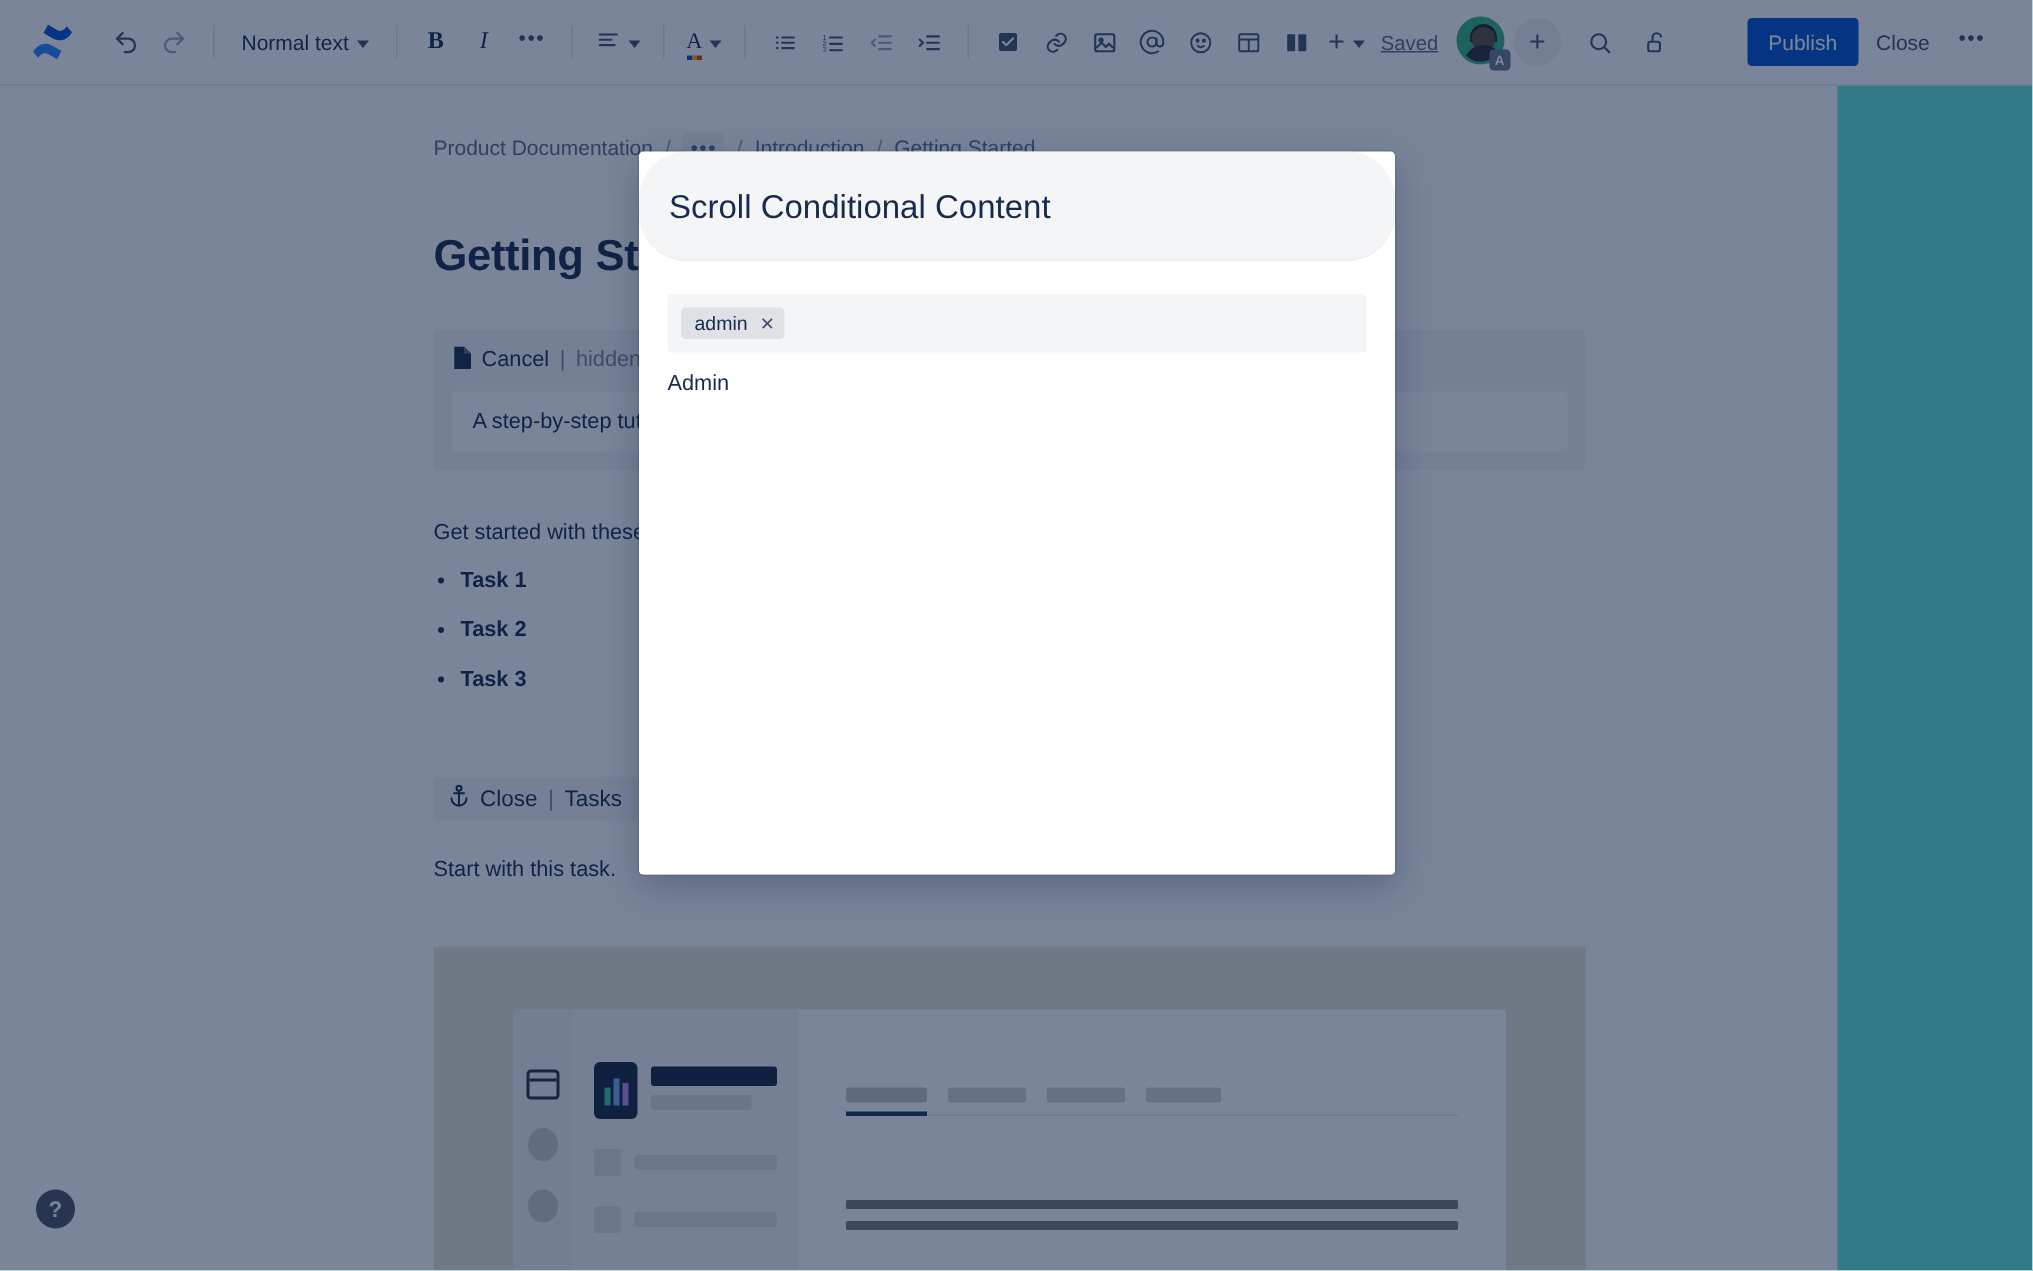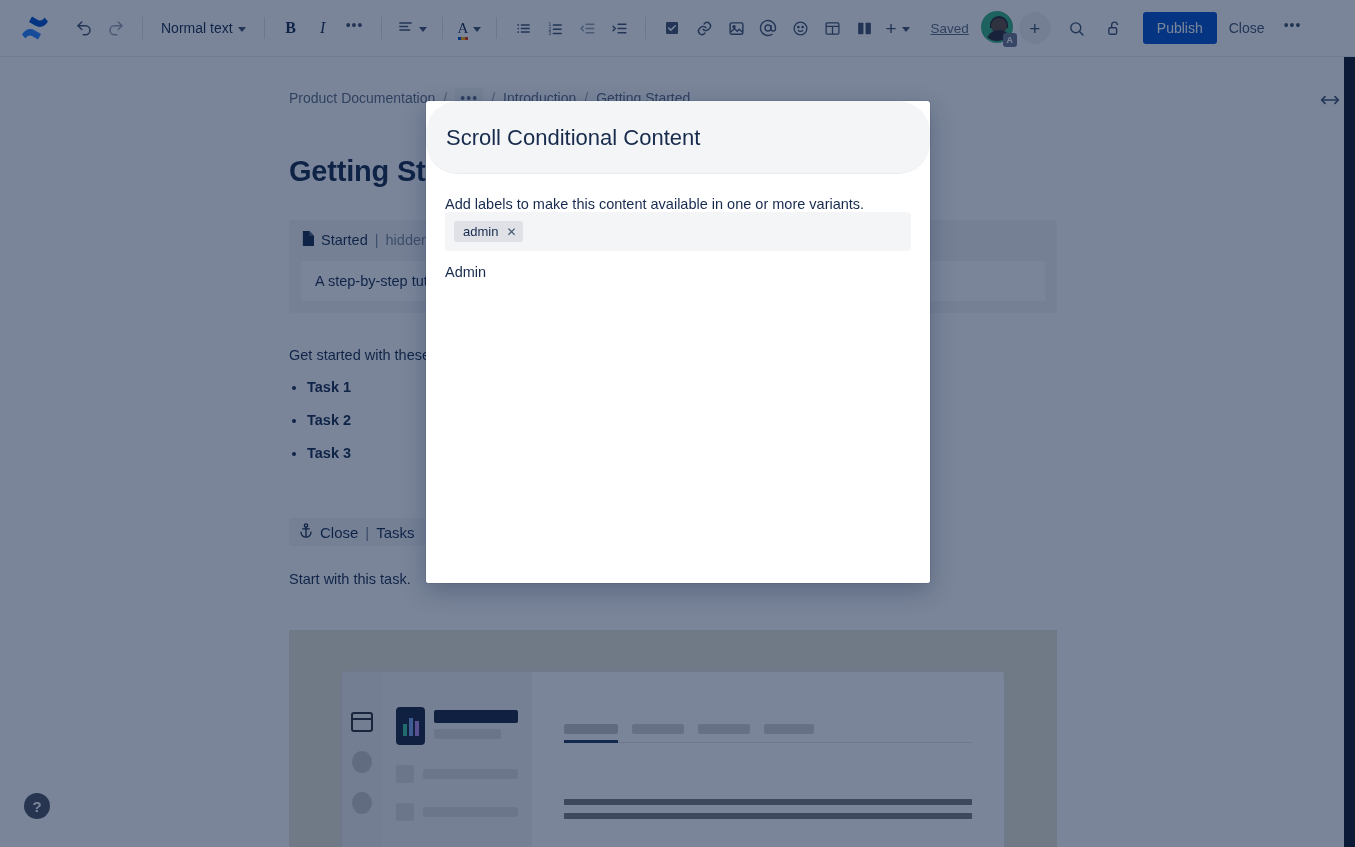--- a/index.html
+++ b/index.html
@@ -2,21 +2,21 @@
 <html><head>
 <meta charset="utf-8">
 <style>
   * { box-sizing: border-box; margin: 0; padding: 0; }
   html, body {
     width: 1355px; height: 847px;
     overflow: hidden;
     font-family: "Liberation Sans", sans-serif;
     background: #ffffff;
   }
-  #root { position: relative; width: 1355px; height: 847px; overflow: hidden; background:#0f172a;padding-left:48px; }
+  #root { position: relative; width: 1355px; height: 847px; overflow: hidden; background:#5eead4;padding-left:48px; }
 
   
   .toolbar {
     position: absolute; top: 0; left: 0; width: 1355px; height: 57px;
     background: #ffffff;
     display: flex; align-items: center;
     padding: 0 14px 0 18px;
     border-bottom: 1px solid #e9ebee;
     z-index: 5;
   }
@@ -29,21 +29,21 @@
   .tb-btn svg { display:block; }
   .tb-divider { width: 1px; height: 22px; background: #dfe1e6; margin: 0 10px; flex:0 0 auto; }
   .logo { width: 34px; height: 34px; display:flex; align-items:center; justify-content:center; margin-right:16px; }
   .tb-text {
     height: 32px; display: flex; align-items: center; gap: 5px;
     padding: 0 8px; border-radius: 4px; cursor: pointer;
     font-size: 14px; color: #172B4D; white-space: nowrap;
   }
   .caret { width: 0; height: 0; border-left: 4px solid transparent; border-right: 4px solid transparent;
            border-top: 5px solid #42526E; margin-top: 2px; }
-  .saved-label { font-size: 13.5px; color: #5E6C84; margin: 0 12px 0 16px; white-space: nowrap; text-decoration: underline; }
+  .saved-label { font-size: 13.5px; color: #5E6C84; margin: 0 12px 0 6px; white-space: nowrap; text-decoration: underline; }
   .avatar-wrap { position: relative; width: 34px; height: 34px; margin-right: 4px; flex:0 0 auto;}
   .avatar {
     width: 32px; height: 32px; border-radius: 50%;
     background: #36B37E; border: 2px solid #36B37E;
     overflow: hidden; position: relative;
   }
   .avatar .head { position:absolute; width:16px; height:16px; border-radius:50%; background:#5E4B3C; left:8px; top:5px; }
   .avatar .body { position:absolute; width:26px; height:15px; border-radius:13px 13px 0 0; background:#2b2b33; left:3px; top:17px;}
   .avatar .hair { position:absolute; width:18px; height:12px; border-radius:9px 9px 0 0; background:#23232b; left:7px; top:3px;}
   .badge-a {
@@ -55,30 +55,31 @@
   .plus-circle {
     width: 32px; height: 32px; border-radius: 50%; background: #F1F2F4;
     display:flex; align-items:center; justify-content:center; color:#42526E;
     cursor:pointer; flex:0 0 auto; margin-right:10px;
   }
   .publish-btn {
     background: #0052CC; color: #fff; font-size: 14px; font-weight: 500;
     height: 32px; padding: 0 14px; border-radius: 3px; border: none;
     display: flex; align-items: center; cursor: pointer;
     font-family: "Liberation Sans", sans-serif;
+    margin-left: 32px;
   }
   .close-btn {
     font-size: 14px; color: #42526E; height: 32px; padding: 0 12px;
     display: flex; align-items: center; border-radius: 3px; cursor: pointer;
     background: transparent; border: none; font-family: "Liberation Sans", sans-serif;
   }
 
   
   .doc-area {
-    position: absolute; top: 57px; left: 0; width: 1344px; height: 790px;
+    position: absolute; top: 57px; left: 0; width: 1225px; height: 790px;
     background: #ffffff; overflow: hidden;
   }
   .doc-inner { position: absolute; left: 289px; top: 0; width: 768px; }
   .breadcrumb {
     display: flex; align-items: center; gap: 8px;
     font-size: 14px; color: #5E6C84; height: 22px; margin-top: 30px;
   }
   .bc-item { cursor: pointer; white-space: nowrap; }
   .bc-sep { color: #97a0af; }
   .bc-ellipsis {
@@ -448,21 +449,21 @@
       <div class="doc-title">Getting Started</div>
 
       <div class="macro-excerpt">
         <div class="macro-header">
           <span>
             <svg width="13" height="15" viewBox="0 0 14 16">
                 <path d="M2 0h7l5 5v11H2z" fill="#172B4D"></path>
                 <path d="M9 0l5 5H9z" fill="#5E6C84"></path>
               </svg>
           </span>
-          <span>Started</span>
+          <span>Cancel</span>
           <span class="sep">|</span>
           <span class="meta">hidden</span>
         </div>
         <div class="macro-body">A step-by-step tutorial.</div>
       </div>
 
       <div class="para">Get started with these tasks.</div>
 
       <ul class="tasks">
         <li>Task 1</li>
@@ -544,21 +545,20 @@
   </div>
 
   <div class="overlay"></div>
 
   <div class="modal">
     <div class="modal-header">
       <div class="modal-title">Scroll Conditional Content</div>
     </div>
 
     <div class="modal-body">
-      <div class="modal-desc">Add labels to make this content available in one or more variants.</div>
 
       <div class="labels-input">
         <span class="chip">
           <span>admin</span>
           <span class="chip-x">✕</span>
         </span>
       </div>
 
       <div class="variant-value">Admin</div>
     </div>

